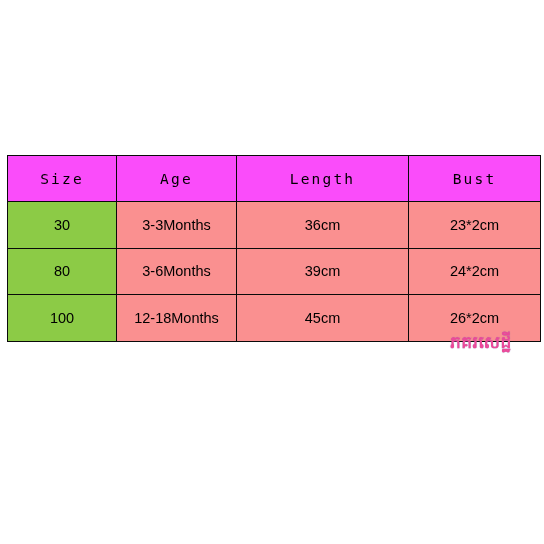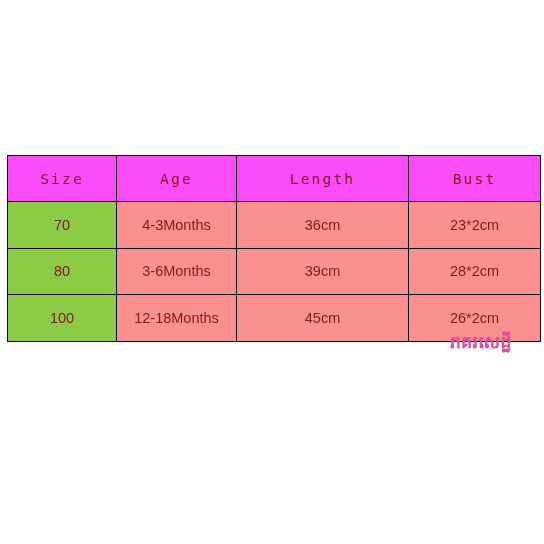--- a/index.html
+++ b/index.html
@@ -35,21 +35,21 @@
   }
 
   #size-chart-table td,
   #size-chart-table th {
     border: 1.6px solid #0a0a0a;
     padding: 0;
     margin: 10px;
     text-align: center;
     vertical-align: middle;
     font-weight: normal;
-    color: #7f1d1d;
+    color: #000000;
   }
 
   
   .col-size   { width: 109px; }
   .col-age    { width: 120px; }
   .col-length { width: 172px; }
   .col-bust   { width: 132px; }
 
   
   .header-row th {
@@ -110,30 +110,30 @@
     <thead>
       <tr class="header-row">
         <th>Size</th>
         <th>Age</th>
         <th>Length</th>
         <th>Bust</th>
       </tr>
     </thead>
     <tbody>
       <tr class="data-row">
-        <td class="cell-size">70</td>
-        <td class="cell-value">4-3Months</td>
+        <td class="cell-size">30</td>
+        <td class="cell-value">3-3Months</td>
         <td class="cell-value">36cm</td>
         <td class="cell-value">23*2cm</td>
       </tr>
       <tr class="data-row">
         <td class="cell-size">80</td>
         <td class="cell-value">3-6Months</td>
         <td class="cell-value">39cm</td>
-        <td class="cell-value">28*2cm</td>
+        <td class="cell-value">24*2cm</td>
       </tr>
       <tr class="data-row">
         <td class="cell-size">100</td>
         <td class="cell-value">12-18Months</td>
         <td class="cell-value">45cm</td>
         <td class="cell-value">26*2cm</td>
       </tr>
     </tbody>
   </table>
 

